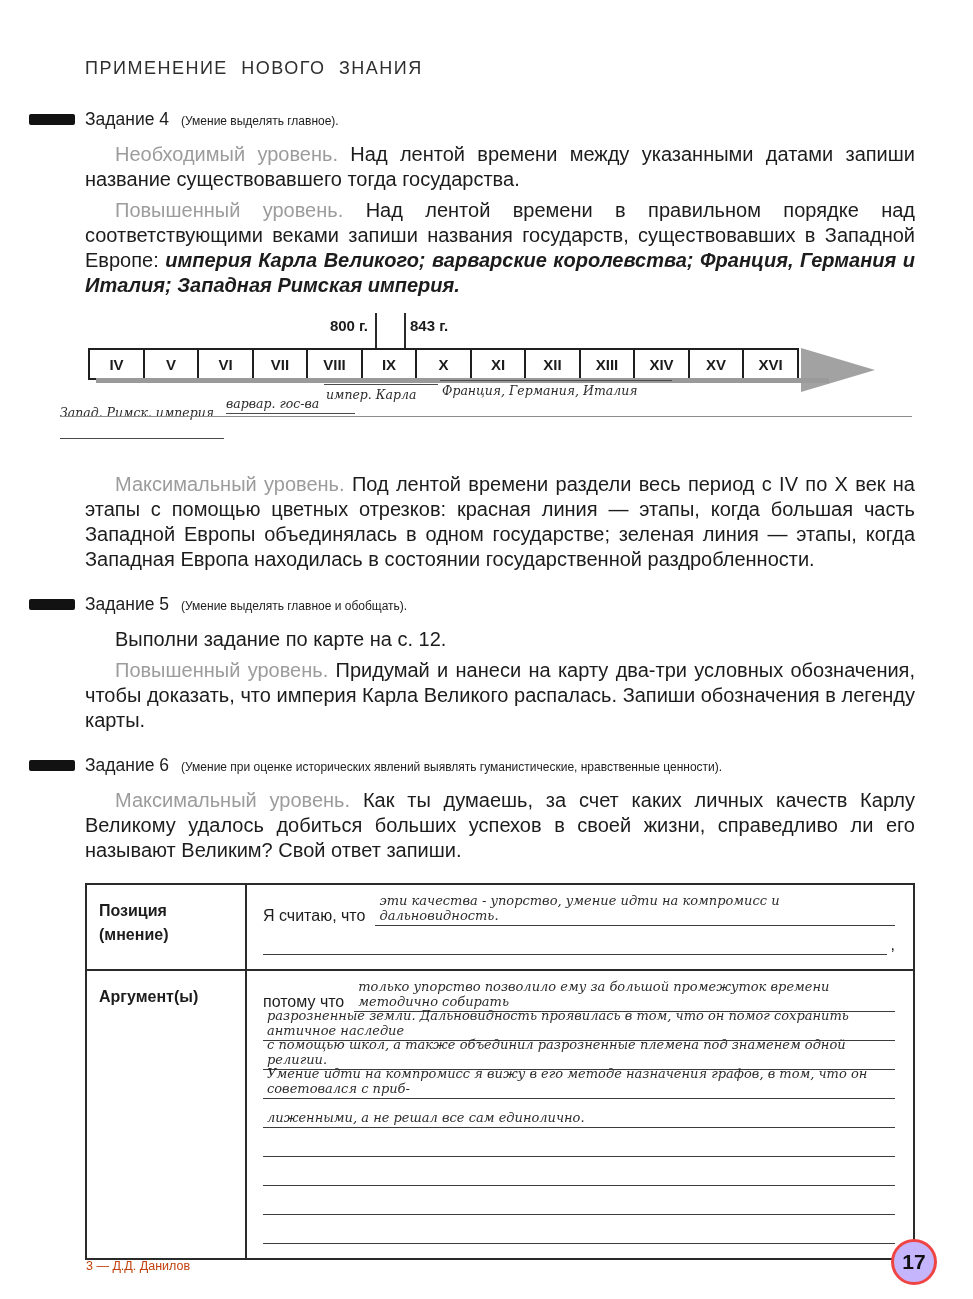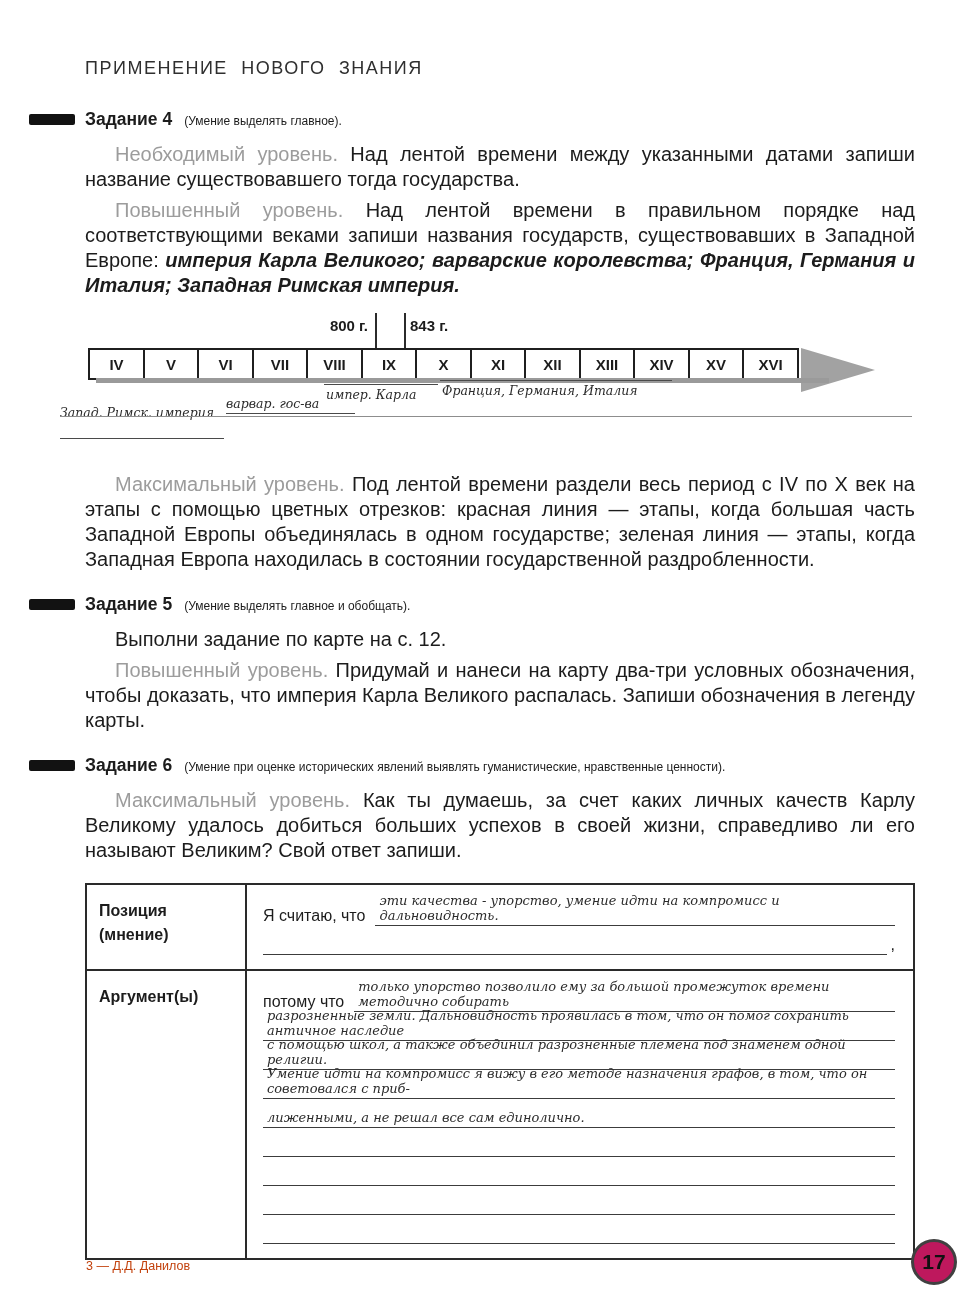--- a/index.html
+++ b/index.html
@@ -14,21 +14,21 @@
   }
   .content { position:absolute; left:85px; top:58px; width:830px; }
 
   .page-header {
     font-size:18px; letter-spacing:1.5px; word-spacing:7px;
     color:#2f2f2f; margin:0 0 30px 0; font-weight:normal;
   }
 
   .task-heading { position:relative; display:flex; gap:12px; align-items:flex-start; margin:22px 0 8px 0; }
   .tab-marker { position:absolute; left:-56px; top:5px; width:46px; height:11px; background:#121212; border-radius:2px; }
-  .task-title { font-weight:bold; font-size:17.5px; white-space:nowrap; }
+  .task-title { font-weight:normal; font-size:17.5px; white-space:nowrap; }
   .task-skill { font-size:12px; line-height:25px; }
 
   p.body { font-size:20px; line-height:25px; margin:4px 0 6px 0; text-indent:30px; text-align:justify; }
   p.body.noindent { text-indent:30px; text-align:left; }
   .level-label { color:#9c9c9c; }
   .states { font-style:italic; font-weight:bold; }
 
   
   .timeline { position:relative; margin:12px 0 14px 3px; padding-top:38px; height:148px; }
   .tl-dates { position:absolute; top:0; left:0; height:38px; width:100%; }
@@ -79,24 +79,24 @@
   .cell-content { padding:12px 18px 14px 16px; font-size:16px; }
   .answer-line { display:flex; align-items:flex-end; height:29px; }
   .prefix { white-space:nowrap; margin-right:10px; padding-bottom:1px; }
   .rule-line { flex:1; border-bottom:1.2px solid #3c3c3c; }
   .hand.rule-line { font-size:13px; padding:0 4px 2px 4px; overflow:hidden; }
   .trail { margin-left:4px; padding-bottom:1px; }
 
   
   .footer-imprint { position:absolute; left:86px; bottom:26px; font-size:12.5px; color:#c2410c; }
   .page-number-badge {
-    position:absolute; right:16px; bottom:14px;
-    width:46px; height:46px; border:3px solid #404040; border-radius:50%;
+    position:absolute; right:36px; bottom:14px;
+    width:46px; height:46px; border:3px solid #ef4444; border-radius:50%;
     display:flex; align-items:center; justify-content:center;
-    font-weight:bold; font-size:21px; color:#111; background:#be185d;
+    font-weight:bold; font-size:21px; color:#111; background:#c4b5fd;
   }
 </style>
 </head>
 <body>
 
 <div class="content">
 
   <h1 class="page-header">ПРИМЕНЕНИЕ НОВОГО ЗНАНИЯ</h1>
 
   <div class="task-heading">

